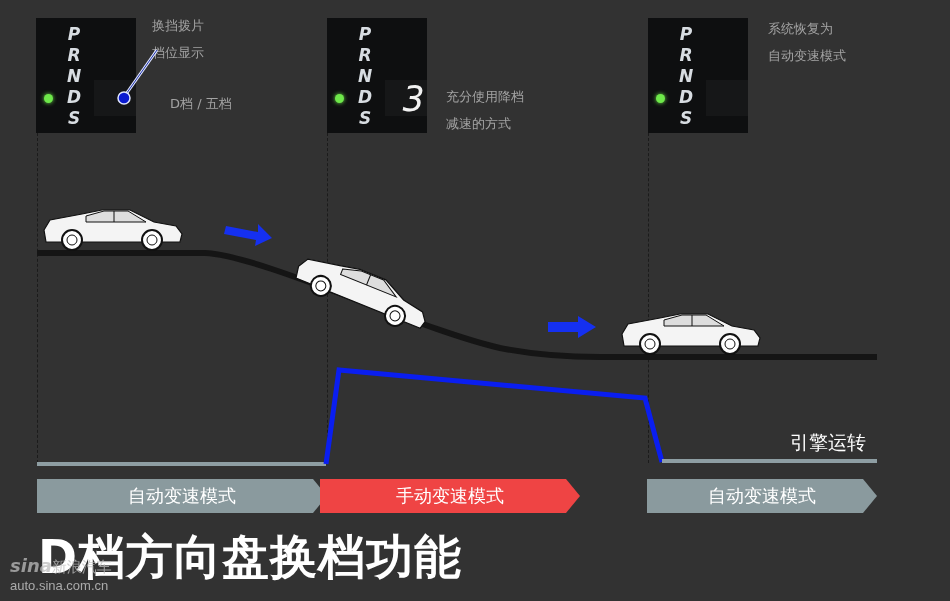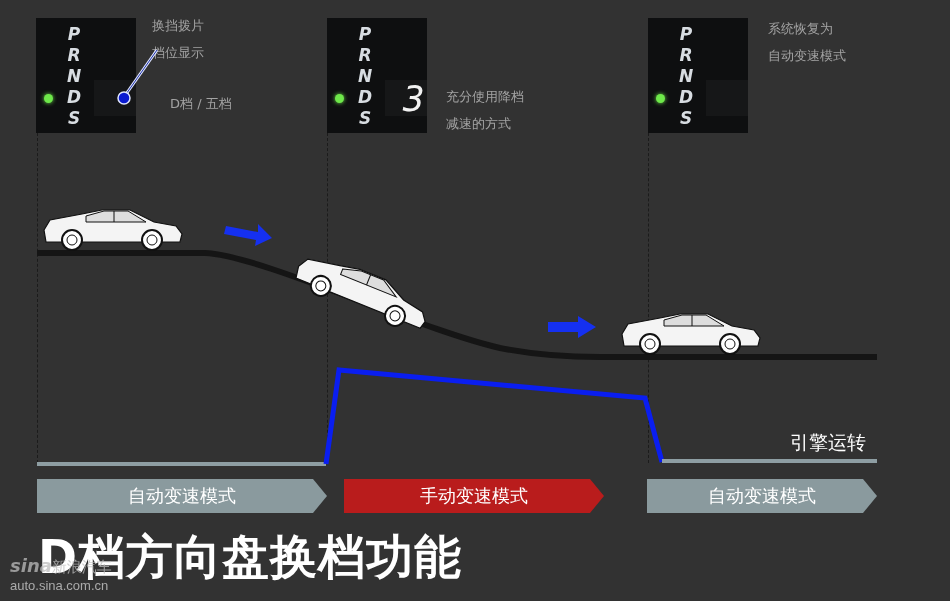--- a/index.html
+++ b/index.html
@@ -179,21 +179,21 @@
     <polyline points="326,464 339,370 645,398 662,462" fill="none" stroke="#0a1ef0" stroke-width="5" stroke-linejoin="miter"></polyline>
     <line x1="662" y1="461" x2="877" y2="461" stroke="#8e9ea3" stroke-width="4"></line>
   </g>
 </svg>
 
 <div class="engine-label">引擎运转</div>
 
 <div class="mode-bar" style="left:37px; width:290px; background:#8a9a9e;">
   <span>自动变速模式</span>
 </div>
-<div class="mode-bar" style="left:344px; width:260px; background:#b91c1c;">
+<div class="mode-bar" style="left:320px; width:260px; background:#ef4444;">
   <span>手动变速模式</span>
 </div>
 <div class="mode-bar" style="left:647px; width:230px; background:#8a9a9e;">
   <span>自动变速模式</span>
 </div>
 
 <div class="main-title">D档方向盘换档功能</div>
 
 <div class="wm-logo">
   <span>sina</span><span class="cn">新浪汽车</span>

